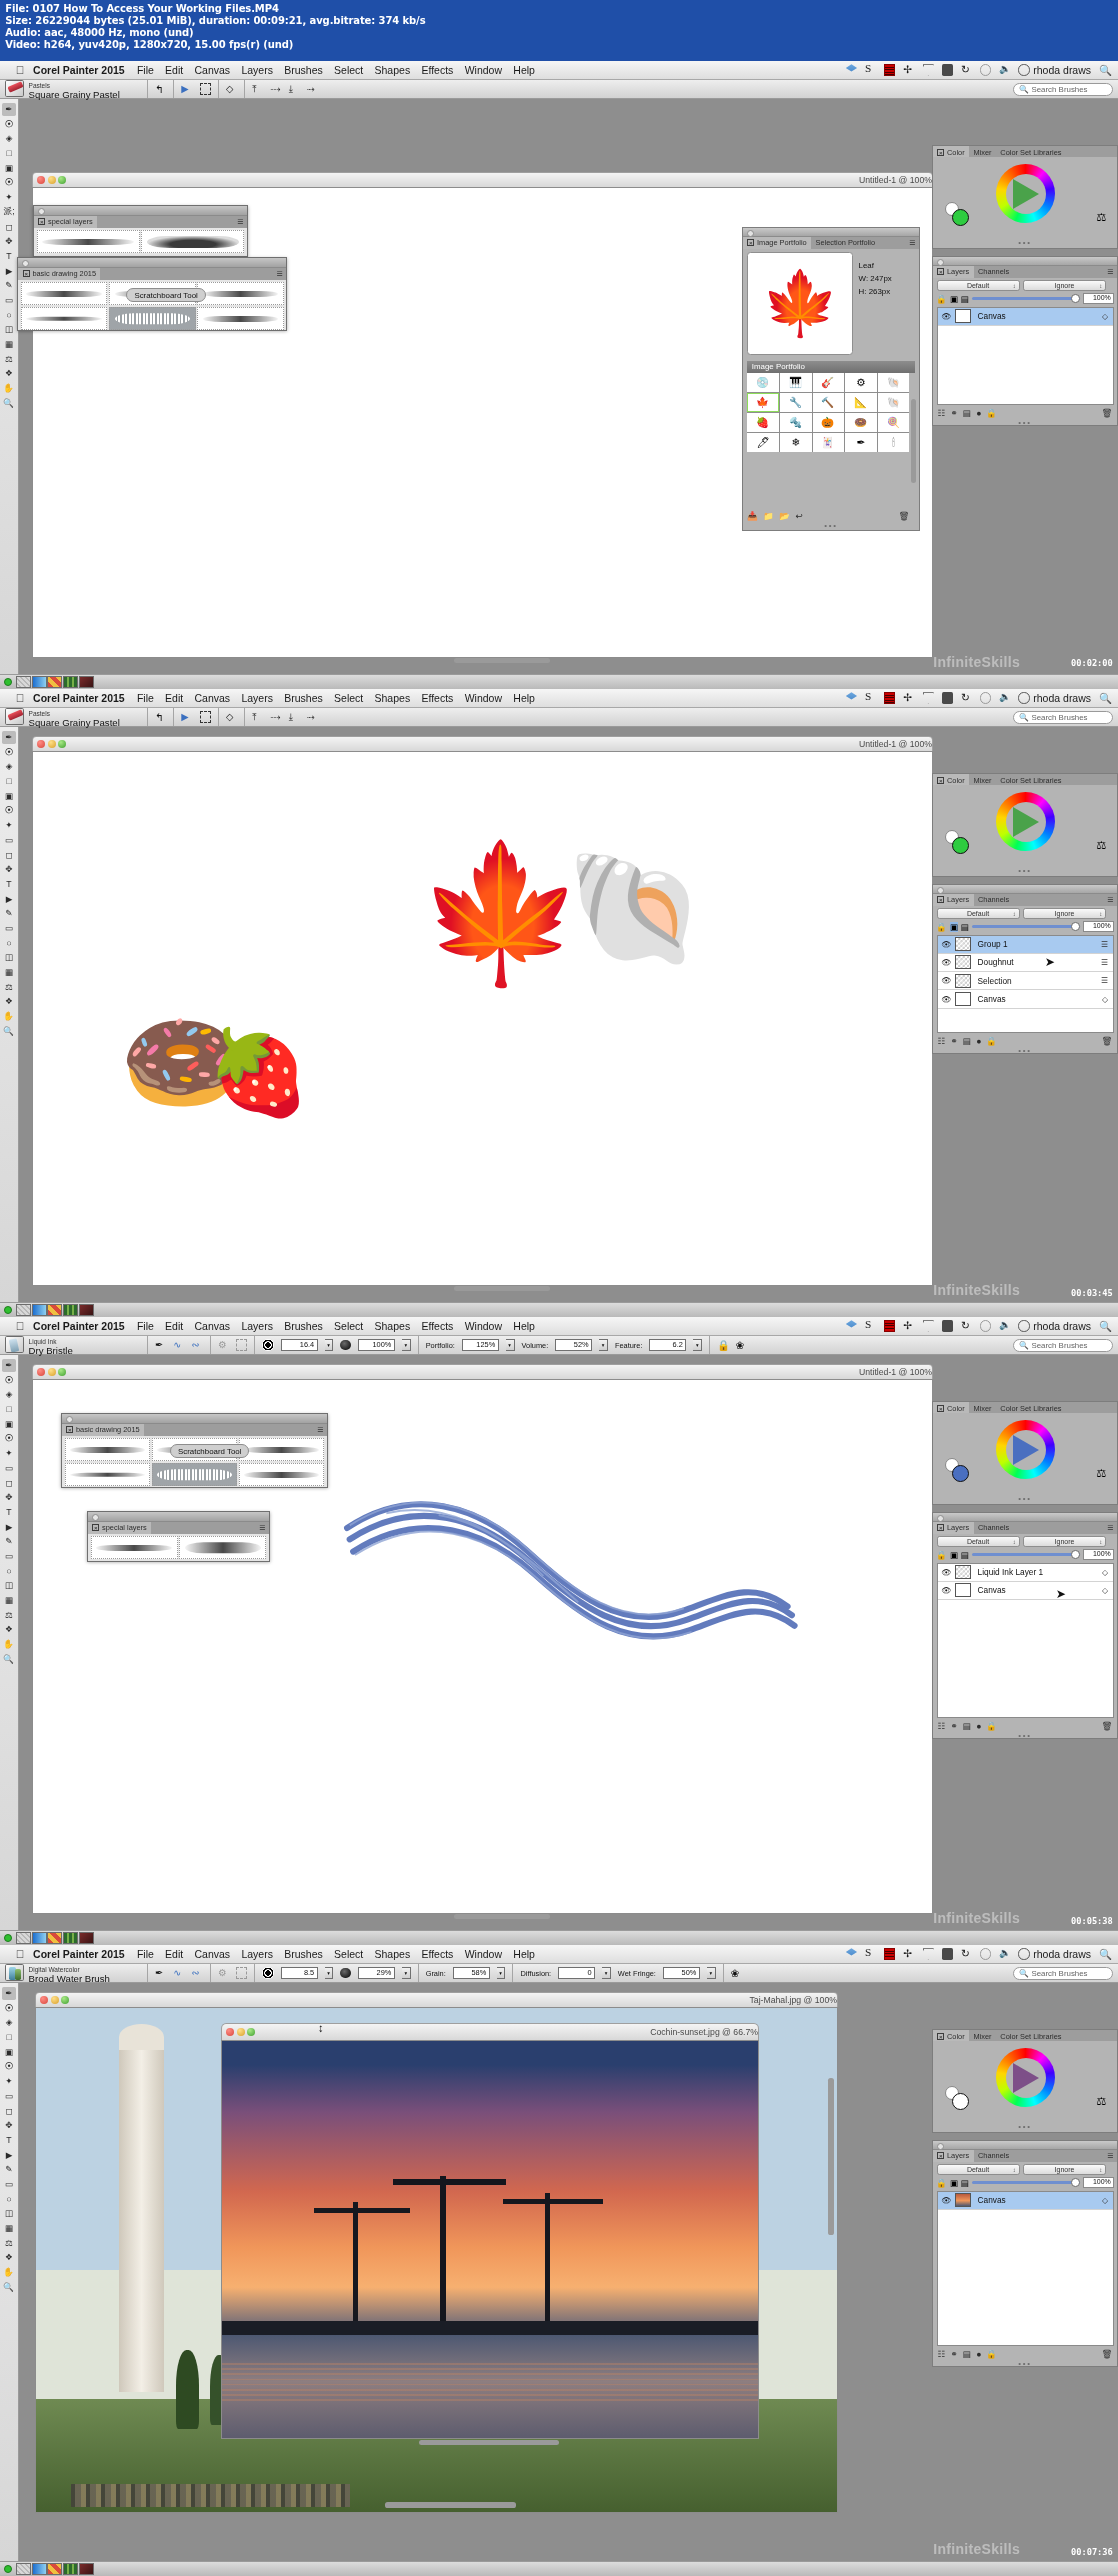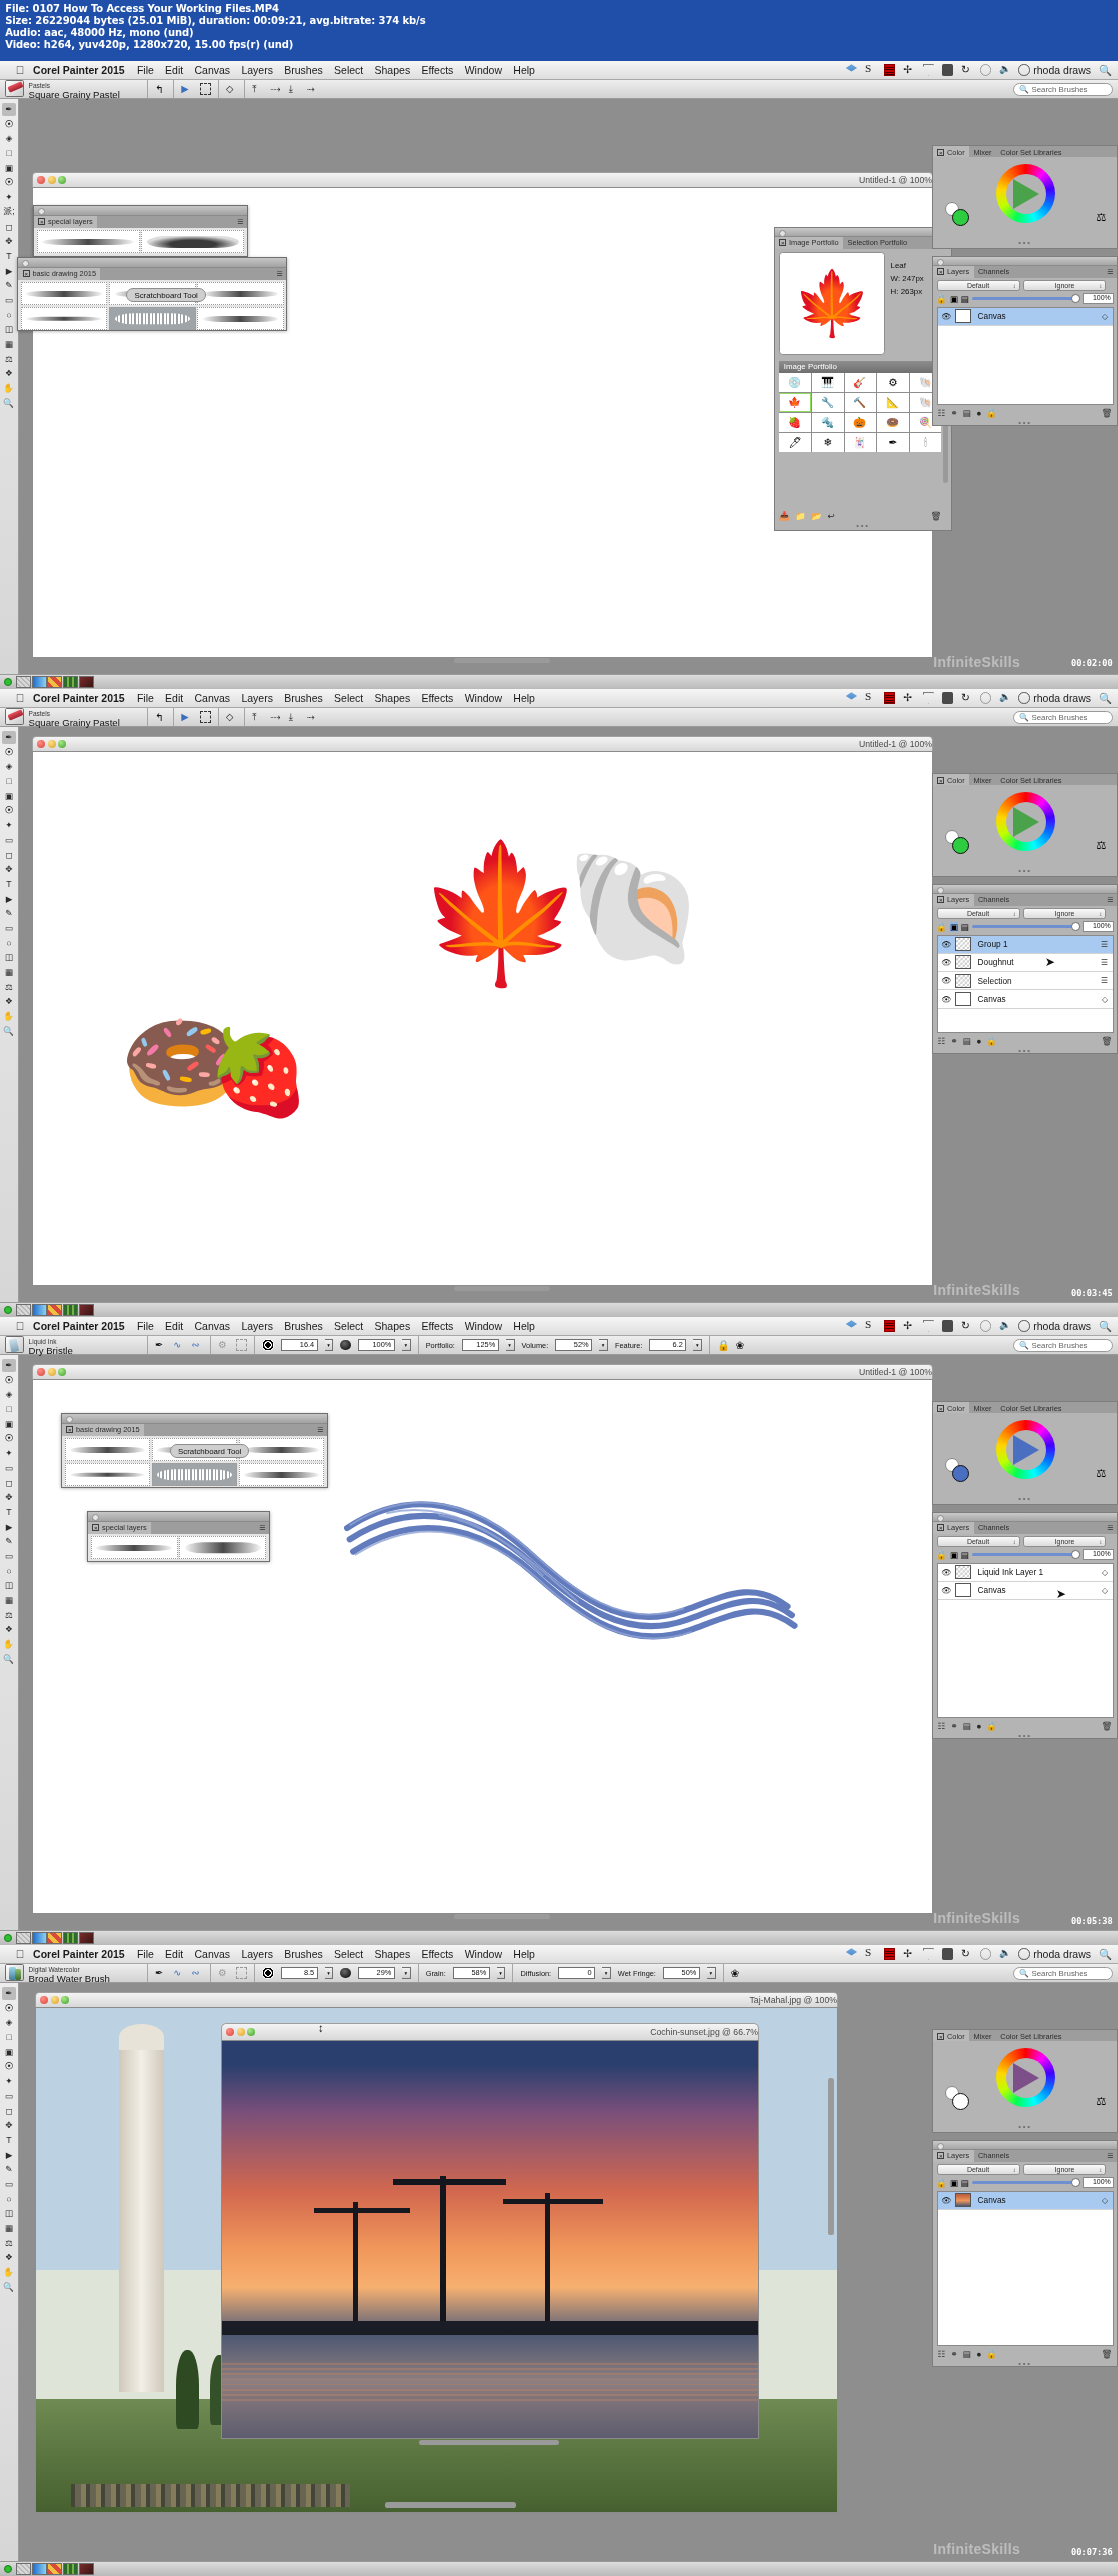--- a/index.html
+++ b/index.html
@@ -322,21 +322,21 @@
       <div class="bcell hl">
           <span class="stroke" style="background:repeating-linear-gradient(90deg,#fff 0 1.7px,#9aa0a4 1.7px 3.5px);height:11.3px;"></span>
         </div>
       <div class="bcell">
           <span class="stroke"></span>
         </div>
     </div>
     <div class="tooltip" style="left:108px;top:30px;">Scratchboard Tool</div>
   </div>
 
-  <div class="panel" style="left:742px;top:166px;width:178px;height:304px;margin-left:32px;">
+  <div class="panel" style="left:742px;top:166px;width:178px;height:304px;">
     <div class="panel-grip"></div>
     <div class="ptabs">
       <div class="ptab active">
         <span class="xbox">×</span>
         <span>Image Portfolio</span>
       </div>
       <div class="ptab">
         <span>Selection Portfolio</span>
       </div>
       <div class="pmenu">☰</div>

